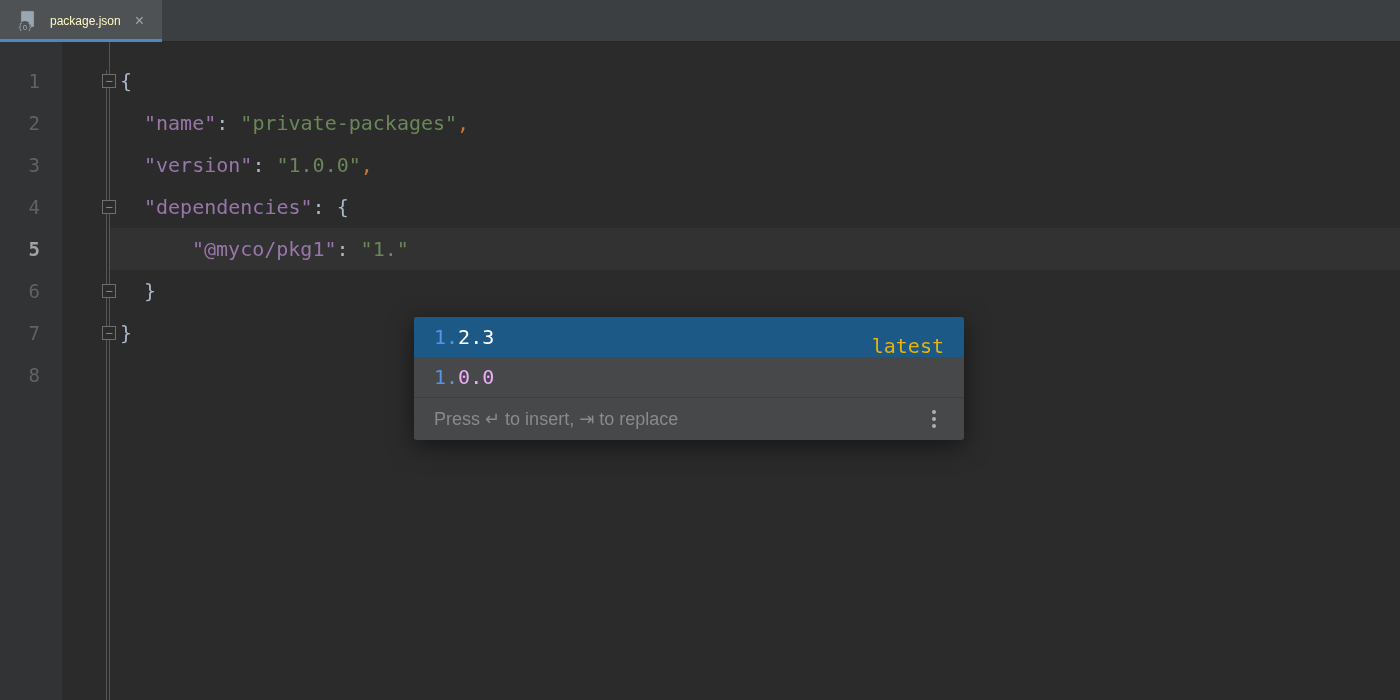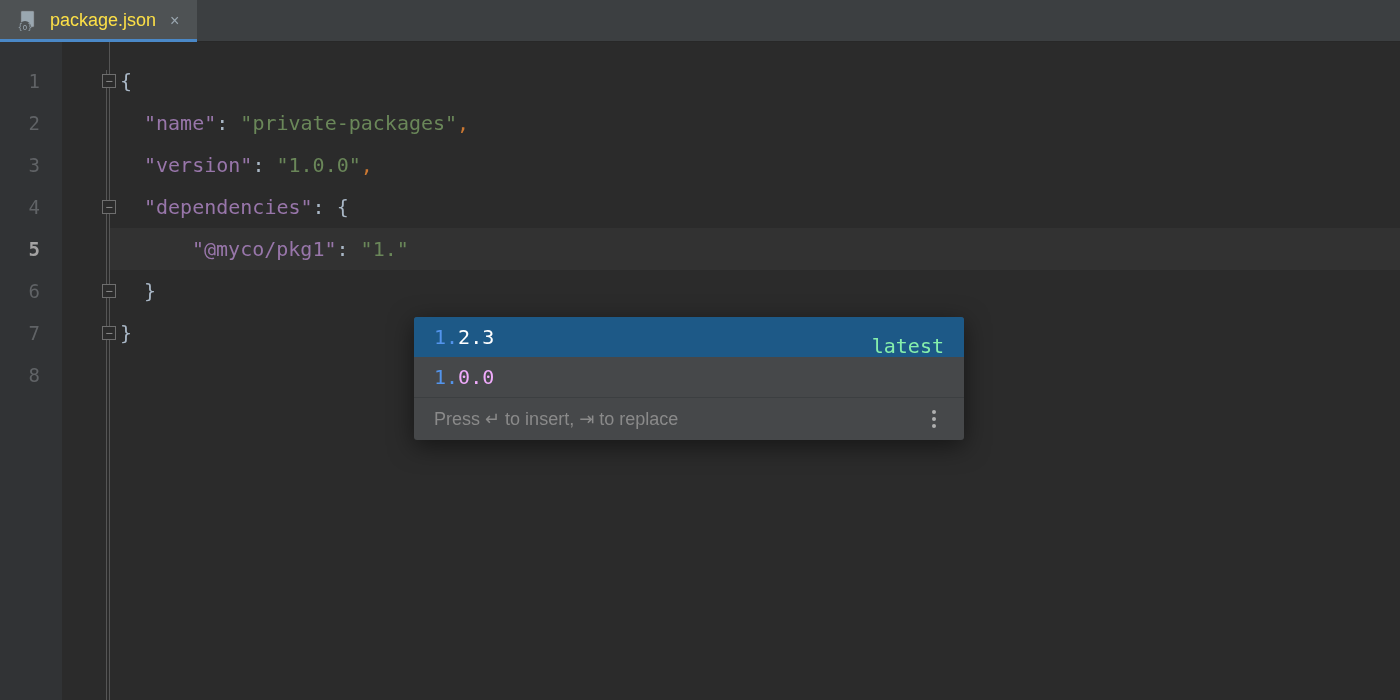--- a/index.html
+++ b/index.html
@@ -36,22 +36,22 @@
       background: #4A88C7;
     }
     .tab-icon {
       width: 22px;
       height: 22px;
       display: flex;
       align-items: center;
       justify-content: center;
     }
     .tab-label {
-      color: #fde047;
-      font-size: 18px;
+      color: #fef9c3;
+      font-size: 12px;
       font-family: -apple-system, 'Segoe UI', sans-serif;
     }
     .tab-close {
       color: #9AA7B0;
       font-size: 16px;
       padding: 2px 4px;
       cursor: pointer;
       font-family: sans-serif;
     }
     .editor {
@@ -177,21 +177,21 @@
       height: 40px;
     }
     .popup-item.selected {
       background: #1D5987;
     }
     .popup-item-left { display: flex; }
     .match { color: #5394EC; }
     .rest { color: #f0abfc; }
     .popup-item.selected .rest { color: #FFFFFF; }
     .tag { color: #999999; }
-    .popup-item.selected .tag { color: #86efac; margin-top: 17px; }
+    .popup-item.selected .tag { color: #eab308; margin-top: 17px; }
     .popup-footer {
       display: flex;
       justify-content: space-between;
       align-items: center;
       padding: 10px 28px 10px 20px;
       border-top: 1px solid #3c3f41;
       color: #8A8A8A;
       font-family: -apple-system, 'Segoe UI', sans-serif;
       font-size: 18px;
     }

